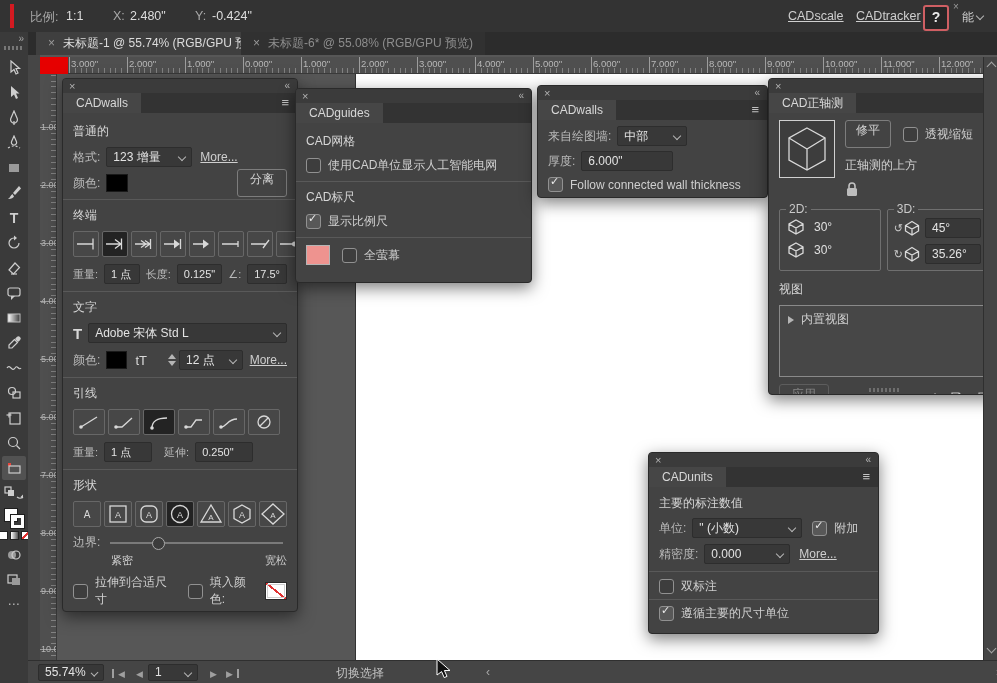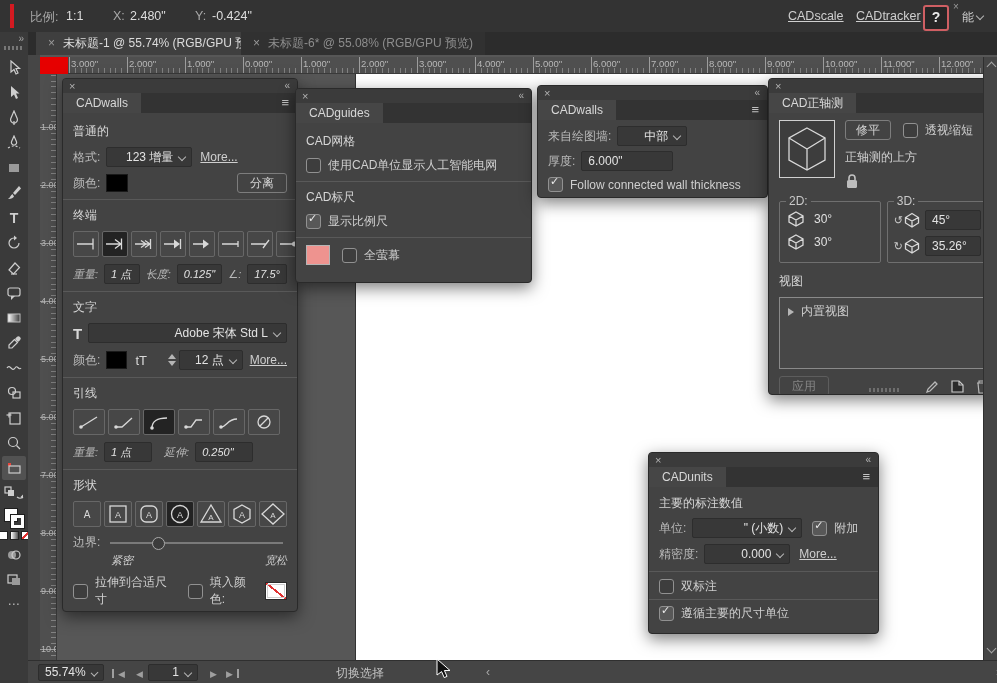--- a/index.html
+++ b/index.html
@@ -81,41 +81,41 @@
   .ptabs{height:20px;background:#333;position:relative;display:flex;}
   .ptab{background:#464646;color:#d8d8d8;padding:0 13px;line-height:20px;font-size:12px;white-space:nowrap;}
   .pmenu{position:absolute;right:8px;top:0;line-height:20px;color:#c5c5c5;font-size:13px;cursor:pointer;}
   .pbody{padding:7px 10px 6px;}
   .sec{color:#d6d6d6;margin:3px 0 7px;font-size:12px;}
   .row{display:flex;align-items:center;margin-bottom:7px;position:relative;}
   .rlbl{color:#b9b9b9;margin-right:6px;white-space:nowrap;}
   .divider{border-top:1px solid #595959;margin:2px -10px 7px;}
   .field{background:#383838;border:1px solid #2d2d2d;border-radius:2px;height:18px;line-height:18px;
          padding:0 6px;color:#e3e3e3;display:inline-flex;align-items:center;white-space:nowrap;}
-  .drop{justify-content:flex-end;}
+  .drop{justify-content:space-between;}
   .drop .chev{margin-left:6px;}
   .btn{border:1px solid #7d7d7d;border-radius:3px;background:transparent;color:#d2d2d2;
-       font-size:12px;height:20px;line-height:18px;padding:0 12px;display:inline-block;box-sizing:border-box;}
+       font-size:12px;height:28px;line-height:18px;padding:0 12px;display:inline-block;box-sizing:border-box;}
   .btn.disabled{border-color:#5d5d5d;color:#858585;}
   .cb{width:13px;height:13px;border:1px solid #919191;border-radius:3px;background:#3d3d3d;
       display:inline-block;margin-right:7px;flex:0 0 auto;position:relative;}
   .cb.on{background:#585858;}
   .cb.on::after{content:"✓";position:absolute;left:1px;top:-3px;color:#ececec;font-size:11px;}
   .swatch{width:20px;height:16px;background:#000;border:1px solid #1a1a1a;display:inline-block;}
   .noneswatch{width:20px;height:16px;border:1px solid #2a2a2a;display:inline-block;
       background:linear-gradient(to top right,#fff 46%,#e03131 46% 54%,#fff 54%);outline:1px solid #cfcfcf;outline-offset:-3px;background-color:#fff;}
   .icobtn{width:24px;height:24px;background:#474747;border:1px solid #676767;border-radius:2px;
           display:flex;align-items:center;justify-content:center;margin-right:3px;flex:0 0 auto;}
   .icobtn.sel{background:#232323;}
   .istroke{stroke:#d8d8d8;fill:none;stroke-width:1.3;}
   .ifill{fill:#d8d8d8;stroke:none;}
   .slider{position:relative;height:2px;background:#7a7a7a;flex:1;margin:0 4px;}
   .knob{position:absolute;top:-5px;width:11px;height:11px;border-radius:50%;
         background:#3c3c3c;border:1.5px solid #aaa;}
-  .mini{font-size:11px;font-style:italic;}
+  .mini{font-size:11px;}
 
   
   .cubebox{width:54px;height:56px;border:1px solid #d0d0d0;background:#3d3d3d;
            display:flex;align-items:center;justify-content:center;flex:0 0 auto;}
   .fset{border:1px solid #6f6f6f;border-radius:2px;position:relative;padding:8px 6px 4px;box-sizing:border-box;}
   .fset .legend{position:absolute;top:-8px;left:6px;background:#434343;padding:0 3px;color:#c9c9c9;}
   .listbox{border:1px solid #8a8a8a;background:#474747;height:72px;padding:5px 8px;box-sizing:border-box;}
   .tri-right{width:0;height:0;border-left:6px solid #b5b5b5;border-top:4px solid transparent;
              border-bottom:4px solid transparent;display:inline-block;margin-right:7px;}
   .grip-h{position:absolute;bottom:2px;left:50%;transform:translateX(-50%);width:30px;height:4px;

